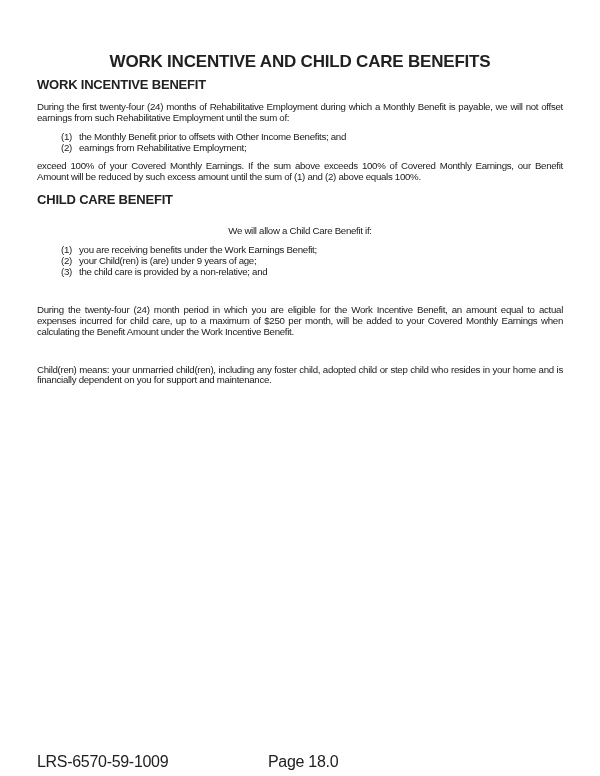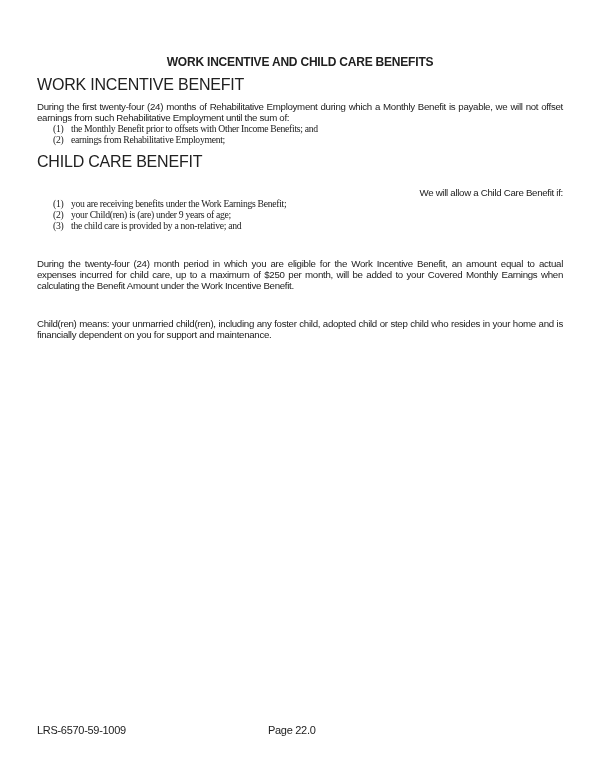--- a/index.html
+++ b/index.html
@@ -17,64 +17,63 @@
     font-family: "Liberation Sans", "DejaVu Sans", sans-serif;
     font-size: 9.7px;
     line-height: 10.9px;
     letter-spacing: -0.3px;
     color: #212121;
     overflow: hidden;
   }
   .title {
     text-align: center;
     font-weight: bold;
-    font-size: 12px;
+    font-size: 17px;
     letter-spacing: -0.2px;
     margin: 0 0 12px 0;
   }
   .heading {
-    font-weight: normal;
-    font-size: 16px;
+    font-weight: bold;
+    font-size: 13px;
     letter-spacing: -0.2px;
     margin: 0 0 11px 0;
   }
   .para {
     margin: 0;
     text-align: justify;
   }
   .intro {
-    text-align: right;
+    text-align: center;
     margin-top: 20px;
   }
   .list {
-    margin: 0;
-    font-family: Liberation Serif, serif;
+    margin: 8px;
   }
   .li {
     margin: 0;
     padding-left: 34px;
     text-align: left;
   }
   .li .num {
     display: inline-block;
     width: 18px;
     margin-left: -18px;
   }
   .sect-gap {
     margin-top: 12px;
   }
   .p-gap {
     margin-top: 27px;
   }
   .footer {
     position: absolute;
     left: 37px;
-    top: 725px;
+    top: 756px;
     width: 526px;
-    font-size: 11px;
+    font-size: 16px;
     letter-spacing: -0.3px;
     line-height: 11px;
   }
   .page-number {
     position: absolute;
     left: 231px;
     top: 0;
   }
 </style>
 </head>
@@ -84,32 +83,33 @@
 
   <div class="title">WORK INCENTIVE AND CHILD CARE BENEFITS</div>
 
   <div>
     <div class="heading">WORK INCENTIVE BENEFIT</div>
     <p class="para">During the first twenty-four (24) months of Rehabilitative Employment during which a Monthly Benefit is payable, we will not offset earnings from such Rehabilitative Employment until the sum of:</p>
     <div class="list">
       <div class="li"><span class="num">(1)</span><span>the Monthly Benefit prior to offsets with Other Income Benefits; and</span></div>
       <div class="li"><span class="num">(2)</span><span>earnings from Rehabilitative Employment;</span></div>
     </div>
+    <p class="para">exceed 100% of your Covered Monthly Earnings.  If the sum above exceeds 100% of Covered Monthly Earnings, our Benefit Amount will be reduced by such excess amount until the sum of (1) and (2) above equals 100%.</p>
   </div>
 
   <div class="sect-gap">
     <div class="heading">CHILD CARE BENEFIT</div>
     <p class="para intro">We will allow a Child Care Benefit if:</p>
     <div class="list">
       <div class="li"><span class="num">(1)</span><span>you are receiving benefits under the Work Earnings Benefit;</span></div>
       <div class="li"><span class="num">(2)</span><span>your Child(ren) is (are) under 9 years of age;</span></div>
       <div class="li"><span class="num">(3)</span><span>the child care is provided by a non-relative; and</span></div>
     </div>
     <p class="para p-gap">During the twenty-four (24) month period in which you are eligible for the Work Incentive Benefit, an amount equal to actual expenses incurred for child care, up to a maximum of $250 per month, will be added to your Covered Monthly Earnings when calculating the Benefit Amount under the Work Incentive Benefit.</p>
     <p class="para p-gap">Child(ren) means:  your unmarried child(ren), including any foster child, adopted child or step child who resides in your home and is financially dependent on you for support and maintenance.</p>
   </div>
 
   <div class="footer">
     <span>LRS-6570-59-1009</span>
-    <span class="page-number">Page 22.0</span>
+    <span class="page-number">Page 18.0</span>
   </div>
 
 </div>
 
 </body></html>

